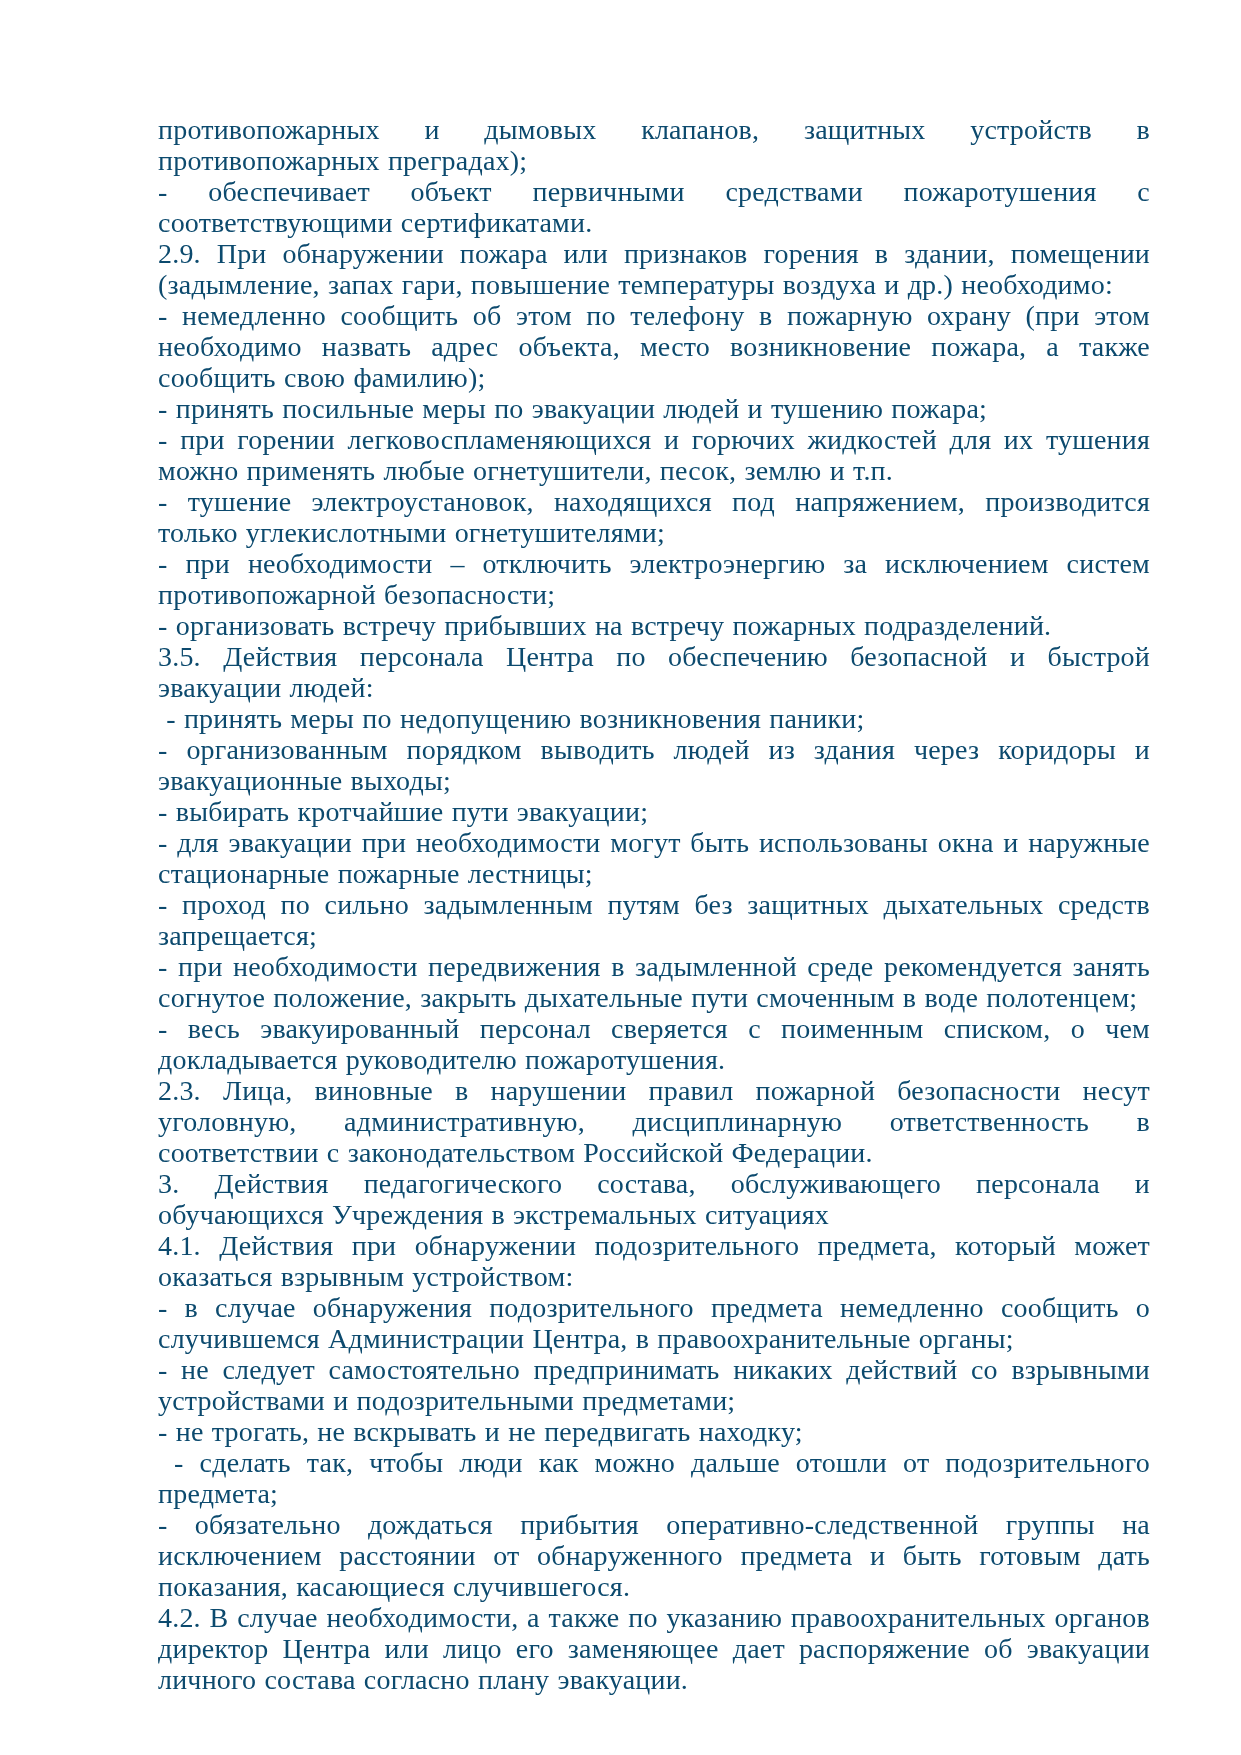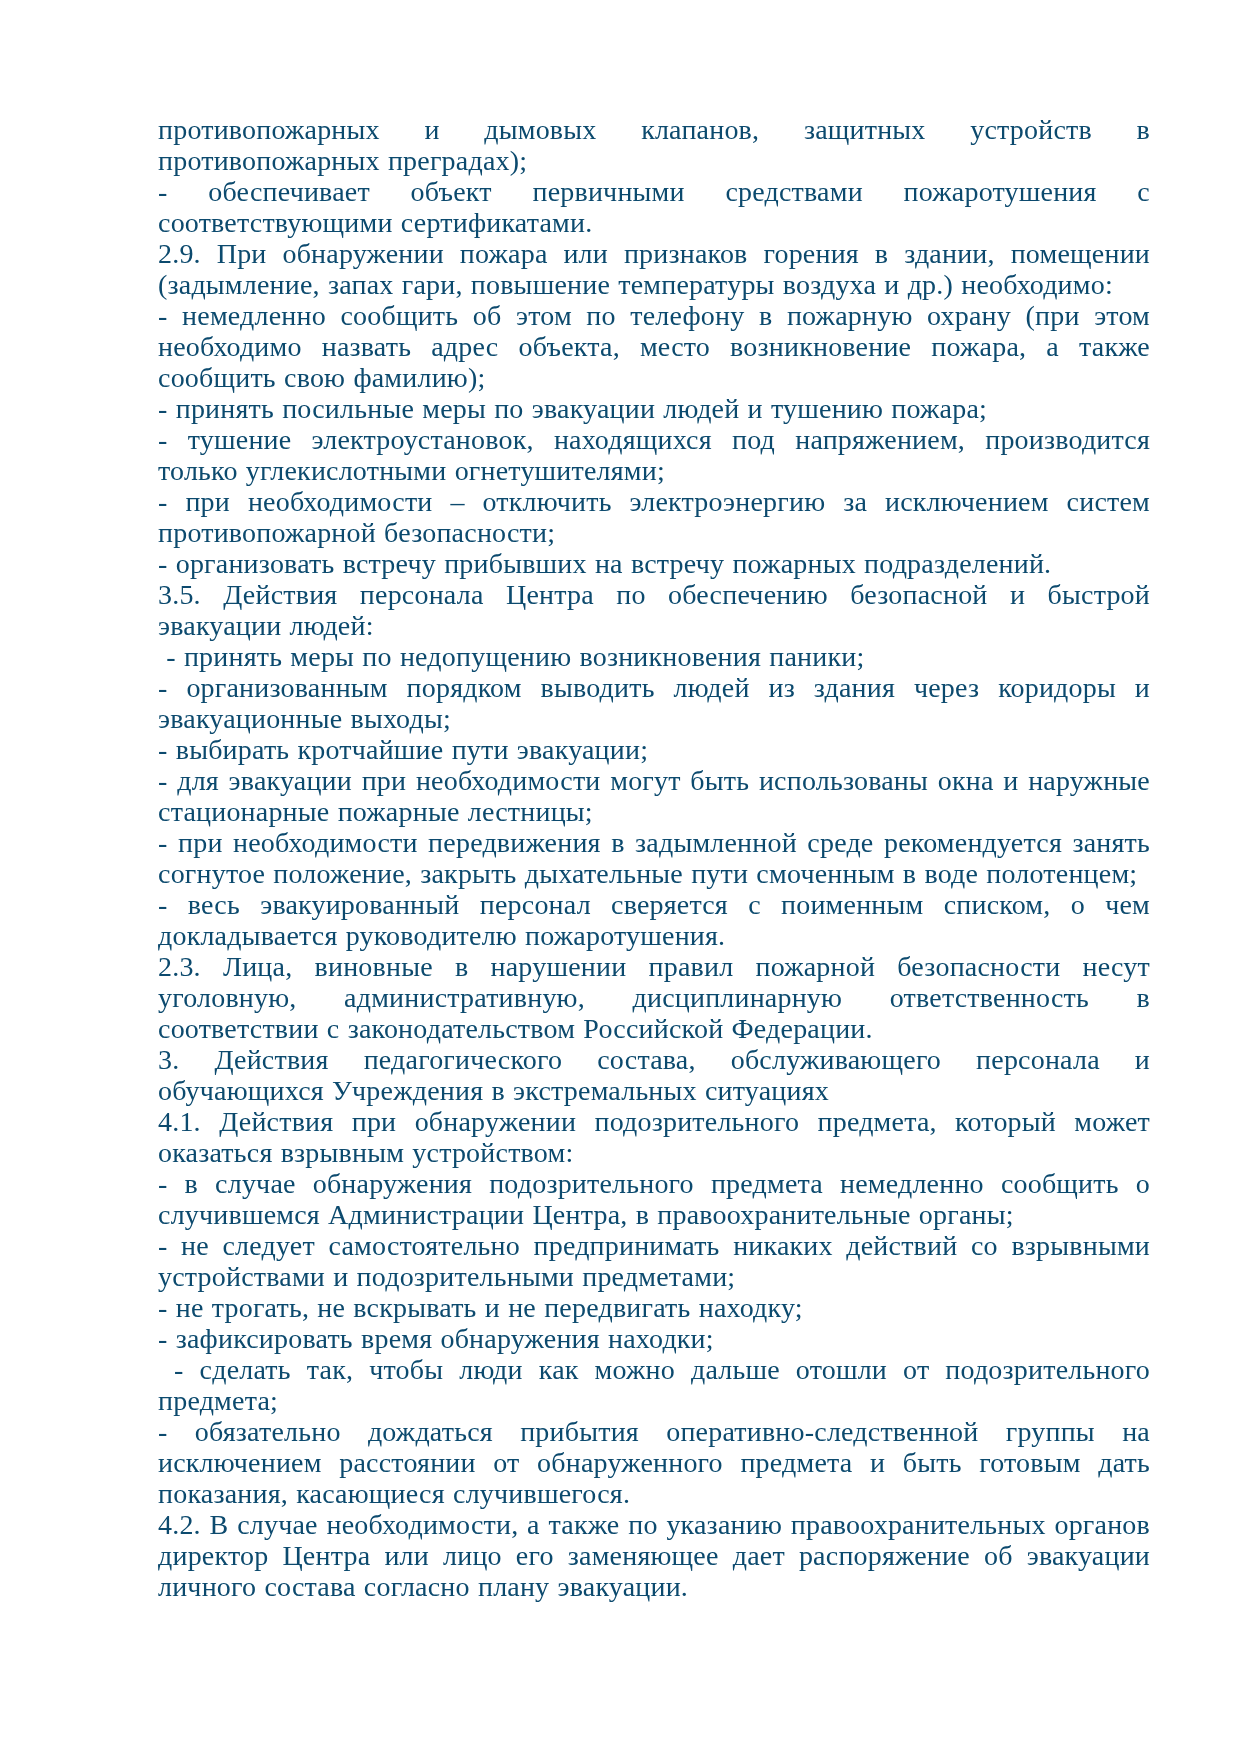--- a/index.html
+++ b/index.html
@@ -34,34 +34,35 @@
 </head>
 <body>
 
 <div class="page">
   <div class="text-block">
     <p class="para">противопожарных и дымовых клапанов, защитных устройств в противопожарных преградах);</p>
     <p class="para">- обеспечивает объект первичными средствами пожаротушения с соответствующими сертификатами.</p>
     <p class="para">2.9. При обнаружении пожара или признаков горения в здании, помещении (задымление, запах гари, повышение температуры воздуха и др.) необходимо:</p>
     <p class="para">- немедленно сообщить об этом по телефону в пожарную охрану (при этом необходимо назвать адрес объекта, место возникновение пожара, а также сообщить свою фамилию);</p>
     <p class="para">- принять посильные меры по эвакуации людей и тушению пожара;</p>
+    <p class="para">- при горении легковоспламеняющихся и горючих жидкостей для их тушения можно применять любые огнетушители, песок, землю и т.п.</p>
     <p class="para">- тушение электроустановок, находящихся под напряжением, производится только углекислотными огнетушителями;</p>
     <p class="para">- при необходимости – отключить электроэнергию за исключением систем противопожарной безопасности;</p>
     <p class="para">- организовать встречу прибывших на встречу пожарных подразделений.</p>
     <p class="para">3.5. Действия персонала Центра по обеспечению безопасной и быстрой эвакуации людей:</p>
     <p class="para">&nbsp;- принять меры по недопущению возникновения паники;</p>
     <p class="para">- организованным порядком выводить людей из здания через коридоры и эвакуационные выходы;</p>
     <p class="para">- выбирать кротчайшие пути эвакуации;</p>
     <p class="para">- для эвакуации при необходимости могут быть использованы окна и наружные стационарные пожарные лестницы;</p>
+    <p class="para">- проход по сильно задымленным путям без защитных дыхательных средств запрещается;</p>
     <p class="para">- при необходимости передвижения в задымленной среде рекомендуется занять согнутое положение, закрыть дыхательные пути смоченным в воде полотенцем;</p>
     <p class="para">- весь эвакуированный персонал сверяется с поименным списком, о чем докладывается руководителю пожаротушения.</p>
     <p class="para">2.3. Лица, виновные в нарушении правил пожарной безопасности несут уголовную, административную, дисциплинарную ответственность в соответствии с законодательством Российской Федерации.</p>
     <p class="para">3. Действия педагогического состава, обслуживающего персонала и обучающихся Учреждения в экстремальных ситуациях</p>
     <p class="para">4.1. Действия при обнаружении подозрительного предмета, который может оказаться взрывным устройством:</p>
     <p class="para">- в случае обнаружения подозрительного предмета немедленно сообщить о случившемся Администрации Центра, в правоохранительные органы;</p>
     <p class="para">- не следует самостоятельно предпринимать никаких действий со взрывными устройствами и подозрительными предметами;</p>
     <p class="para">- не трогать, не вскрывать и не передвигать находку;</p>
-    <p class="para">- зафиксировать время обнаружения находки;</p>
     <p class="para">&nbsp;- сделать так, чтобы люди как можно дальше отошли от подозрительного предмета;</p>
     <p class="para">- обязательно дождаться прибытия оперативно-следственной группы на исключением расстоянии от обнаруженного предмета и быть готовым дать показания, касающиеся случившегося.</p>
     <p class="para">4.2. В случае необходимости, а также по указанию правоохранительных органов директор Центра или лицо его заменяющее дает распоряжение об эвакуации личного состава согласно плану эвакуации.</p>
   </div>
 </div>
 
 </body></html>

